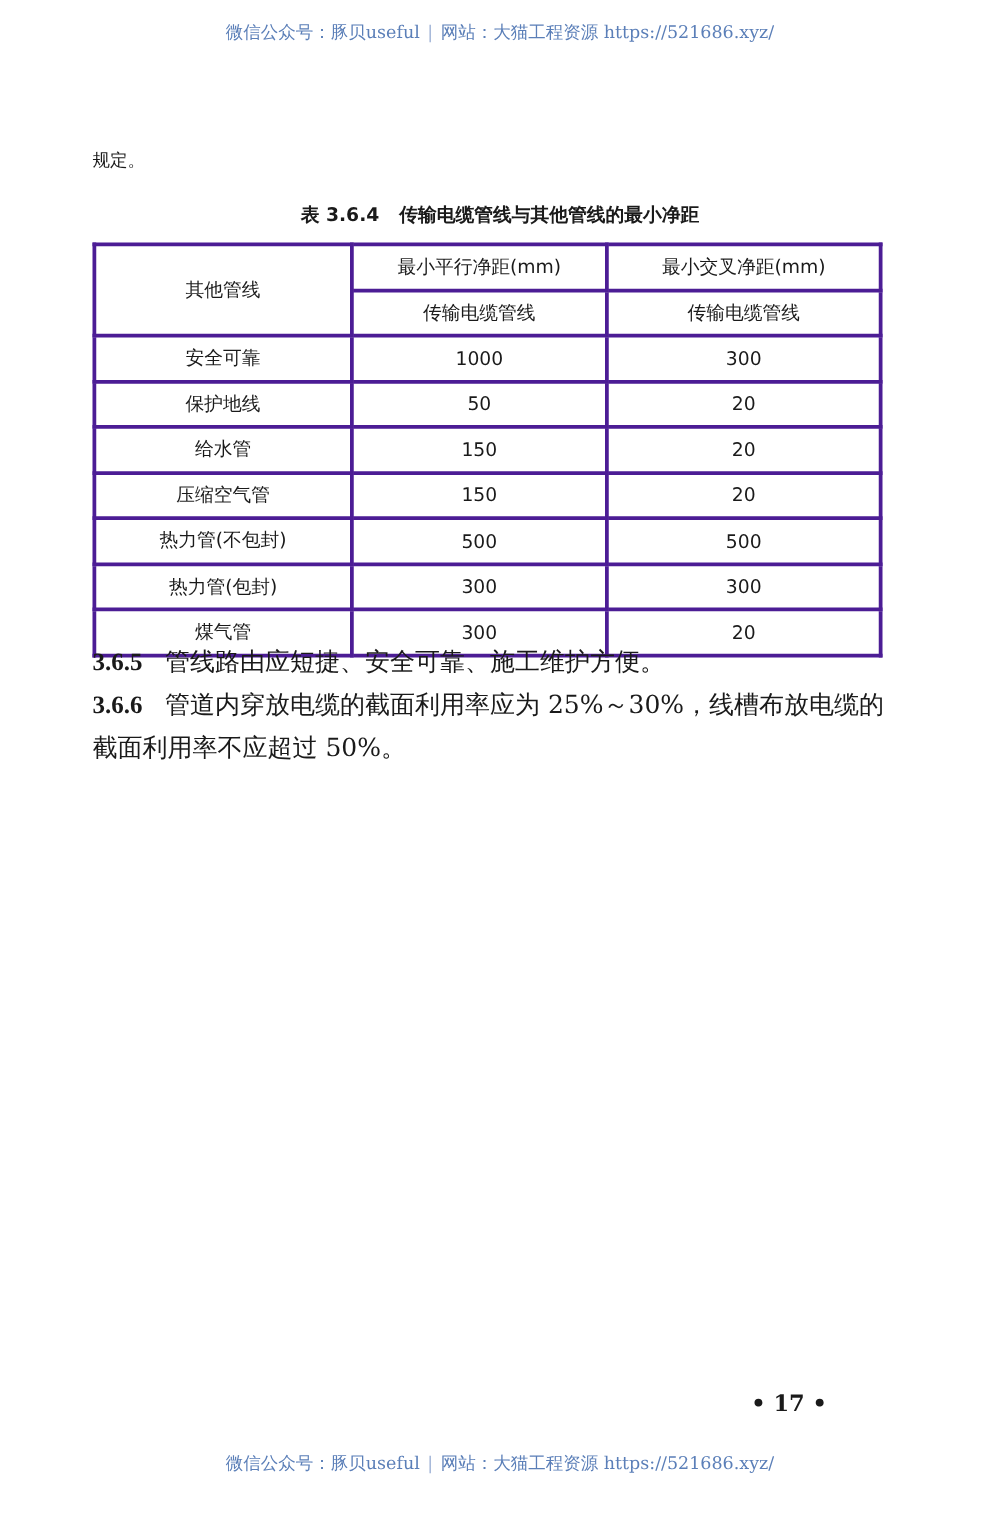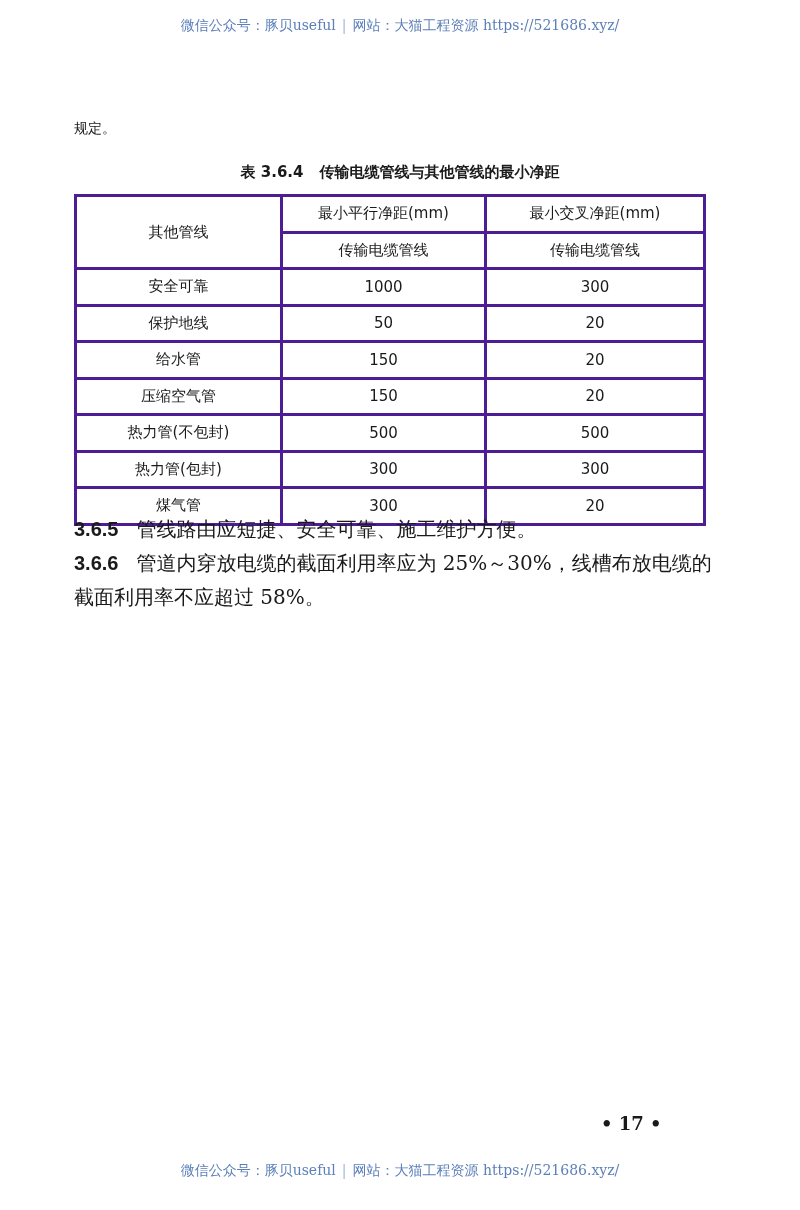--- a/index.html
+++ b/index.html
@@ -15,21 +15,21 @@
              font-size:15px; font-weight:bold; font-family:"DejaVu Sans","Liberation Sans",sans-serif; }
   .caption .num { margin-right:16px; }
   table.spec { position:absolute; left:74px; top:194px; width:632px;
                border-collapse:collapse; border:2px solid #222; font-size:15px;
                font-family:"DejaVu Sans","Liberation Sans",sans-serif; }
   table.spec td, table.spec th { border:3px solid #4c1d95; text-align:center;
                height:33.5px; padding:0; font-weight:normal; }
   table.spec th { font-weight:normal; }
   col.c1 { width:207px; } col.c2 { width:205px; } col.c3 { width:220px; }
   .para { position:absolute; left:74px; font-size:20px; line-height:34px; width:640px; }
-  .para .sec { font-weight:bold; margin-right:18px; font-family:Liberation Sans, sans-serif; }
+  .para .sec { font-weight:bold; margin-right:18px; font-family:Liberation Serif, serif; }
   .p1 { top:512px; }
   .p2 { top:546px; }
   .pagenum { position:absolute; left:601px; top:1113px; font-size:18px; font-weight:bold; }
 </style>
 </head>
 <body>
 
 <div class="watermark wm-top">
   <span>微信公众号：豚贝useful</span><span class="wm-sep">|</span><span>网站：大猫工程资源 https://521686.xyz/</span>
 </div>
@@ -94,20 +94,20 @@
       <td>20</td>
     </tr>
   </tbody>
 </table>
 
 <div class="para p1">
   <span class="sec">3.6.5</span><span>管线路由应短捷、安全可靠、施工维护方便。</span>
 </div>
 
 <div class="para p2">
-  <span class="sec">3.6.6</span><span>管道内穿放电缆的截面利用率应为 25%～30%，线槽布放电缆的截面利用率不应超过 58%。</span>
+  <span class="sec">3.6.6</span><span>管道内穿放电缆的截面利用率应为 25%～30%，线槽布放电缆的截面利用率不应超过 50%。</span>
 </div>
 
 <div class="pagenum">• 17 •</div>
 
 <div class="watermark wm-bottom">
   <span>微信公众号：豚贝useful</span><span class="wm-sep">|</span><span>网站：大猫工程资源 https://521686.xyz/</span>
 </div>
 
 </body></html>

